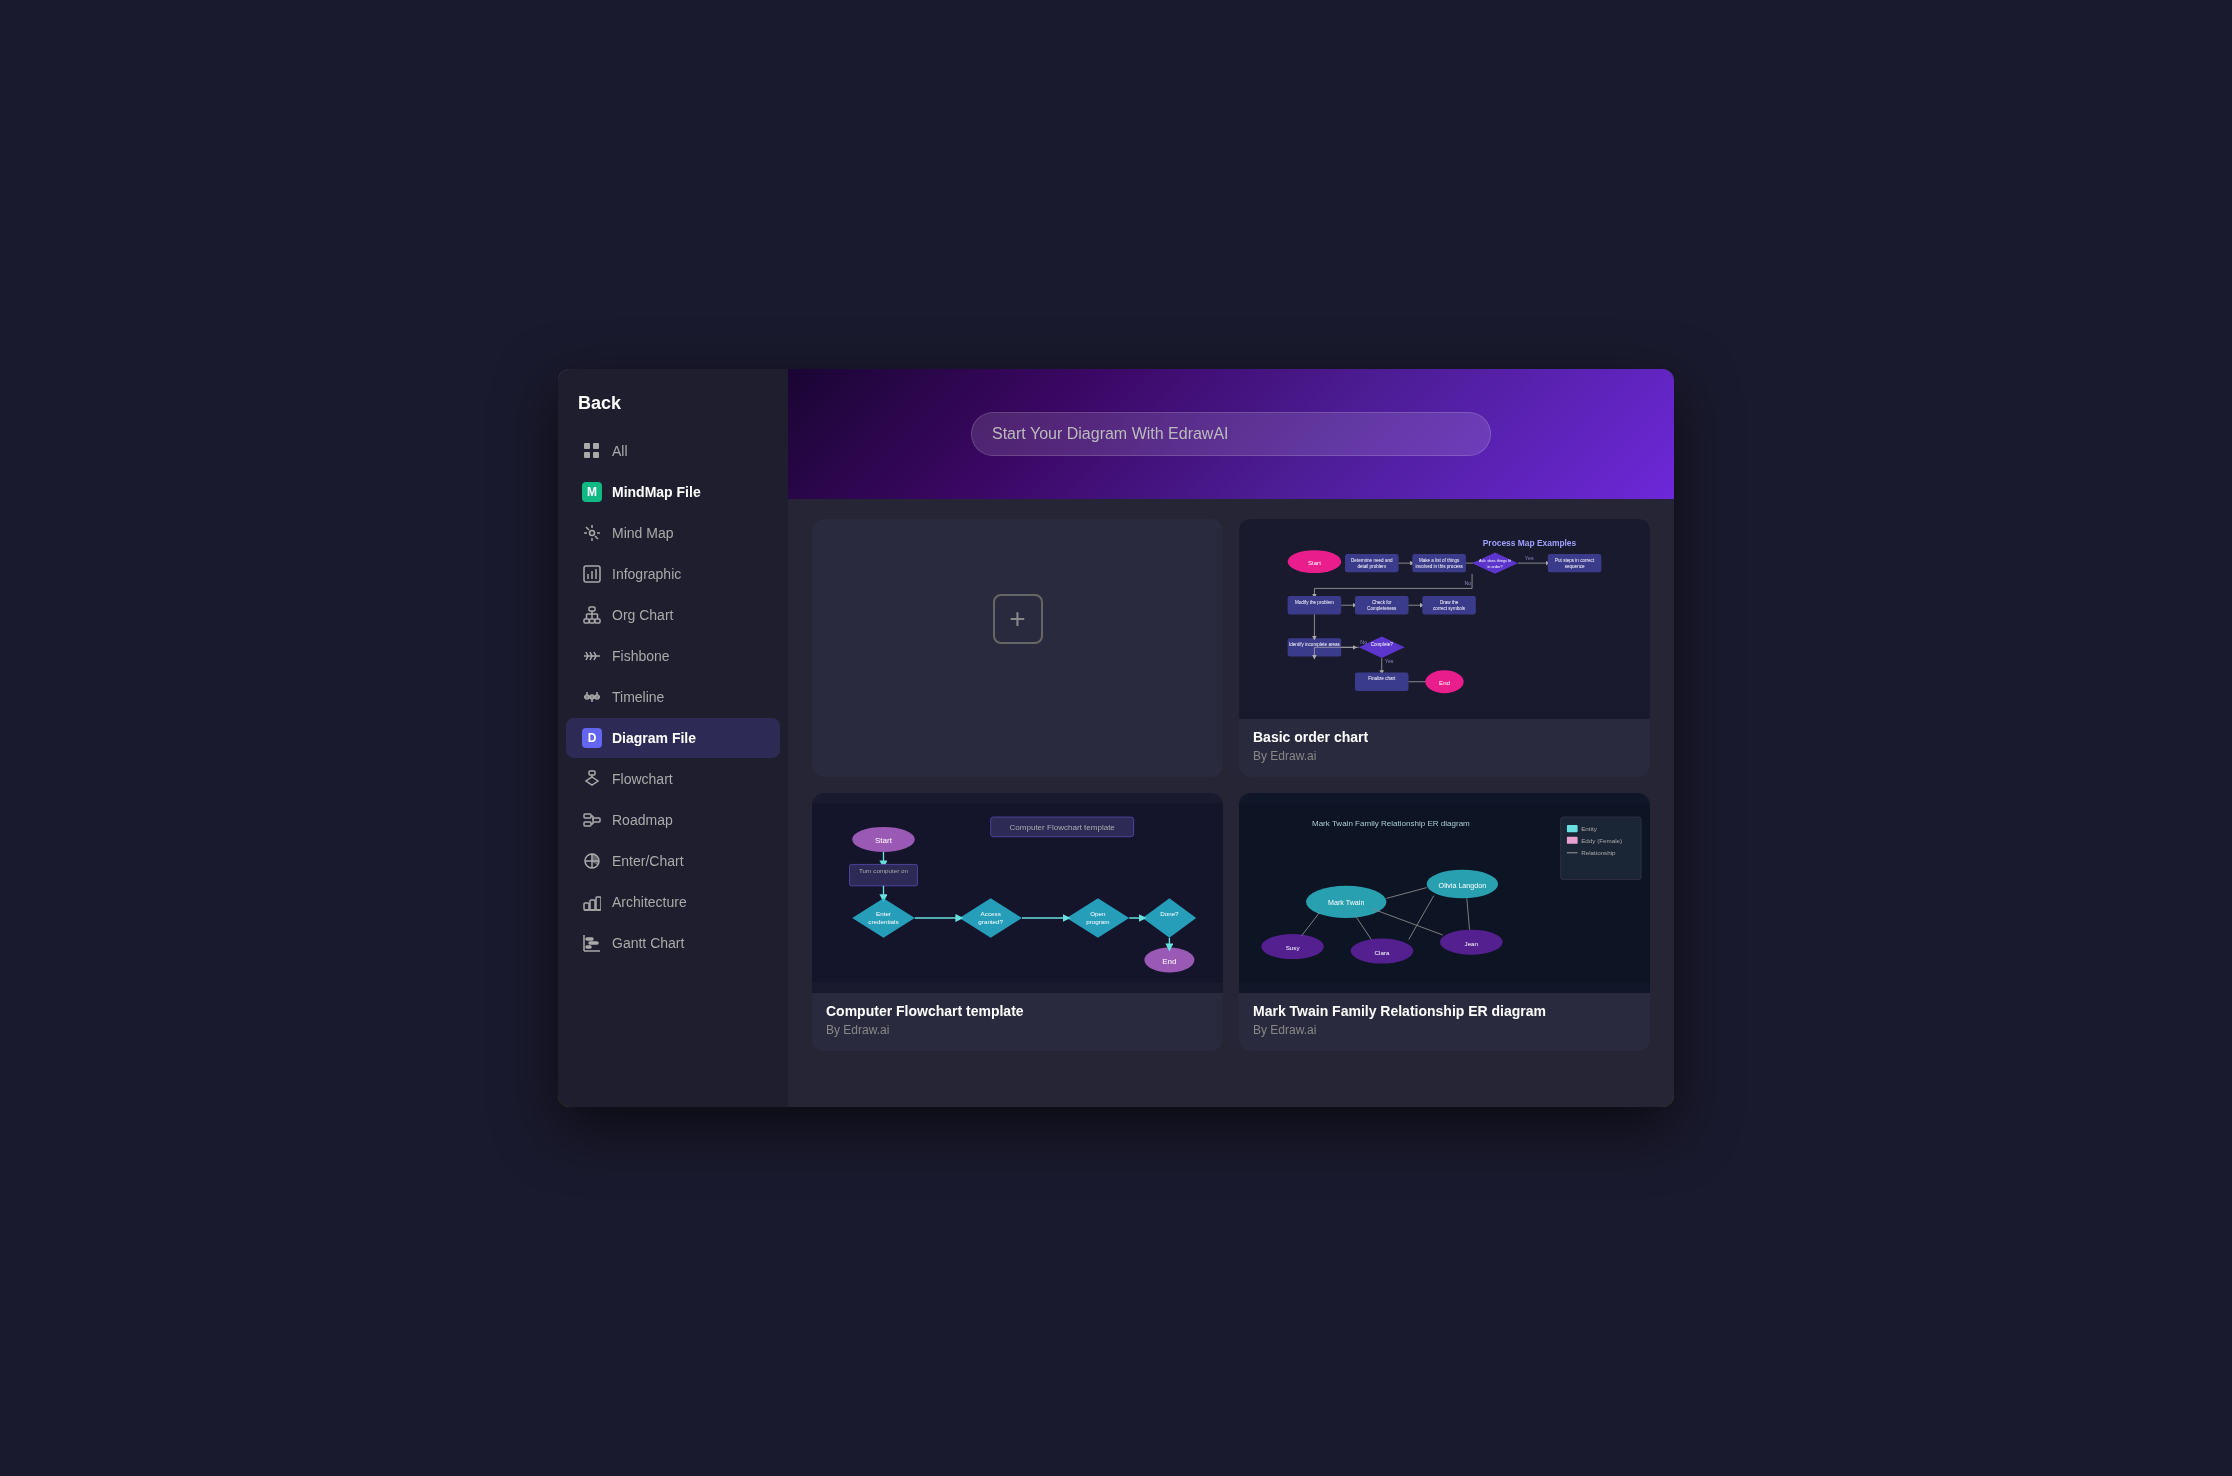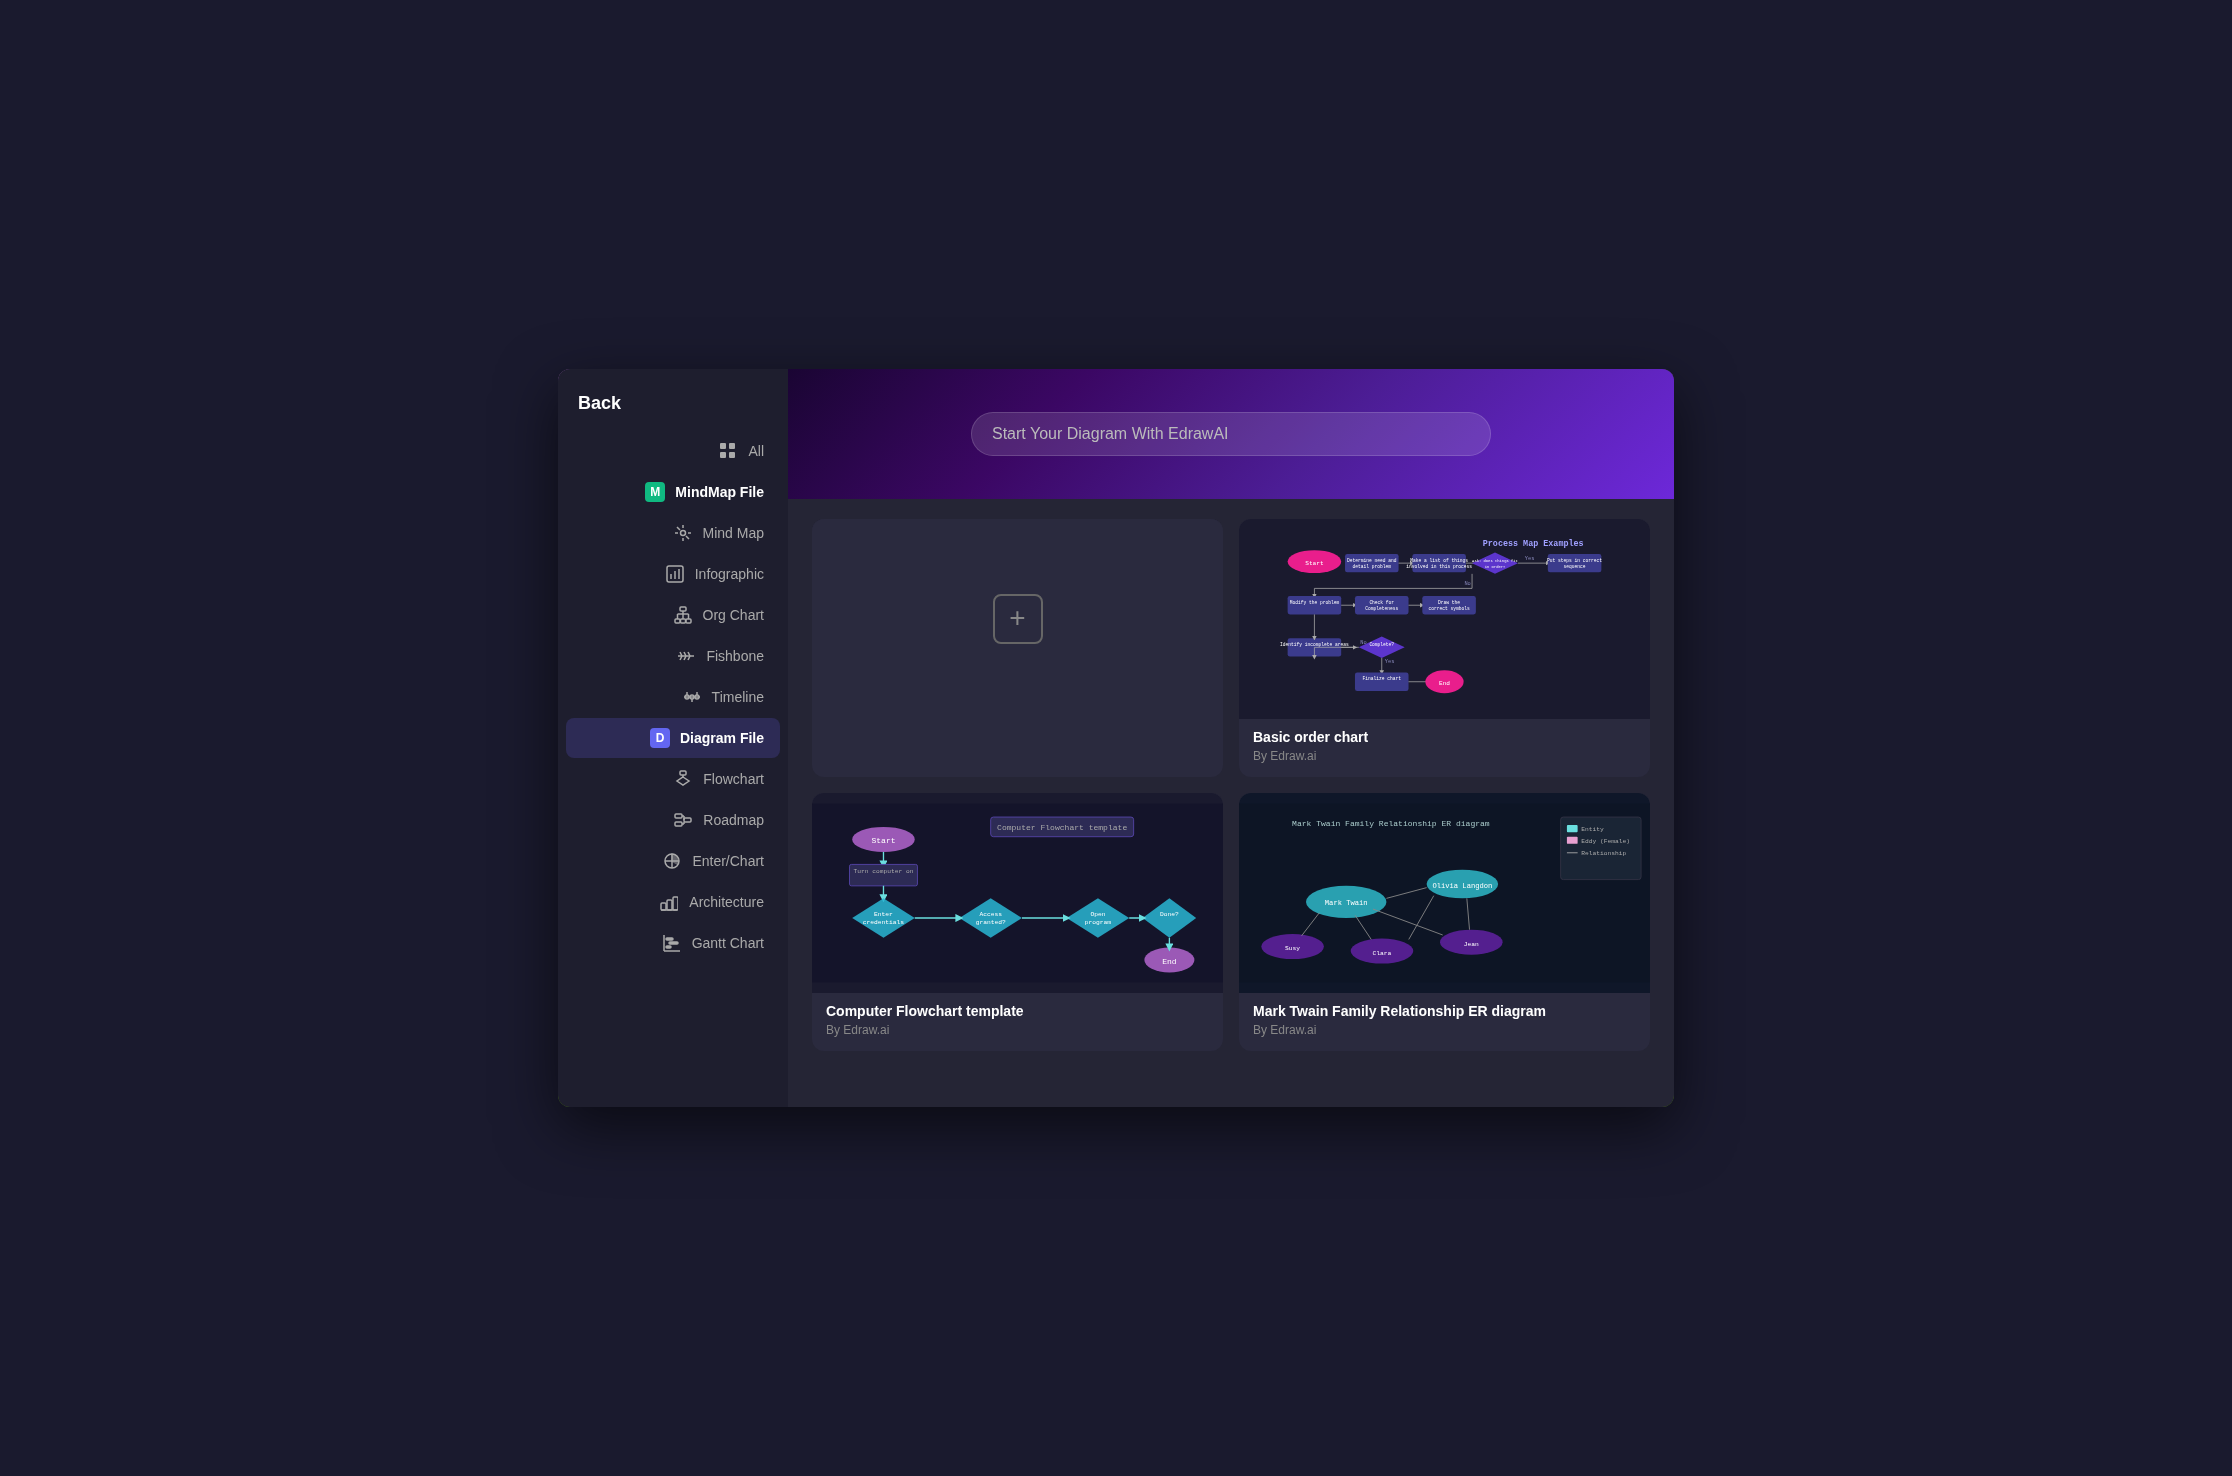--- a/index.html
+++ b/index.html
@@ -56,21 +56,20 @@
       display: flex;
       align-items: center;
       gap: 10px;
       padding: 10px 16px;
       color: #aaa;
       font-size: 14px;
       cursor: pointer;
       border-radius: 8px;
       margin: 1px 8px;
       transition: background 0.15s;
-      justify-content: flex-end;
     }
 
     .sidebar-item.active {
       background: #2d2b55;
       color: #fff;
     }
 
     .sidebar-item.section-header {
       color: #fff;
       font-weight: 600;
@@ -149,21 +148,20 @@
       border-radius: 12px;
       overflow: hidden;
       cursor: pointer;
       transition: transform 0.15s;
     }
 
     .template-preview {
       height: 200px;
       position: relative;
       overflow: hidden;
-      font-family: Liberation Mono, monospace;
     }
 
     .template-preview.new-file {
       display: flex;
       align-items: center;
       justify-content: center;
       background: #2a2a3e;
     }
 
     .new-file-icon {

